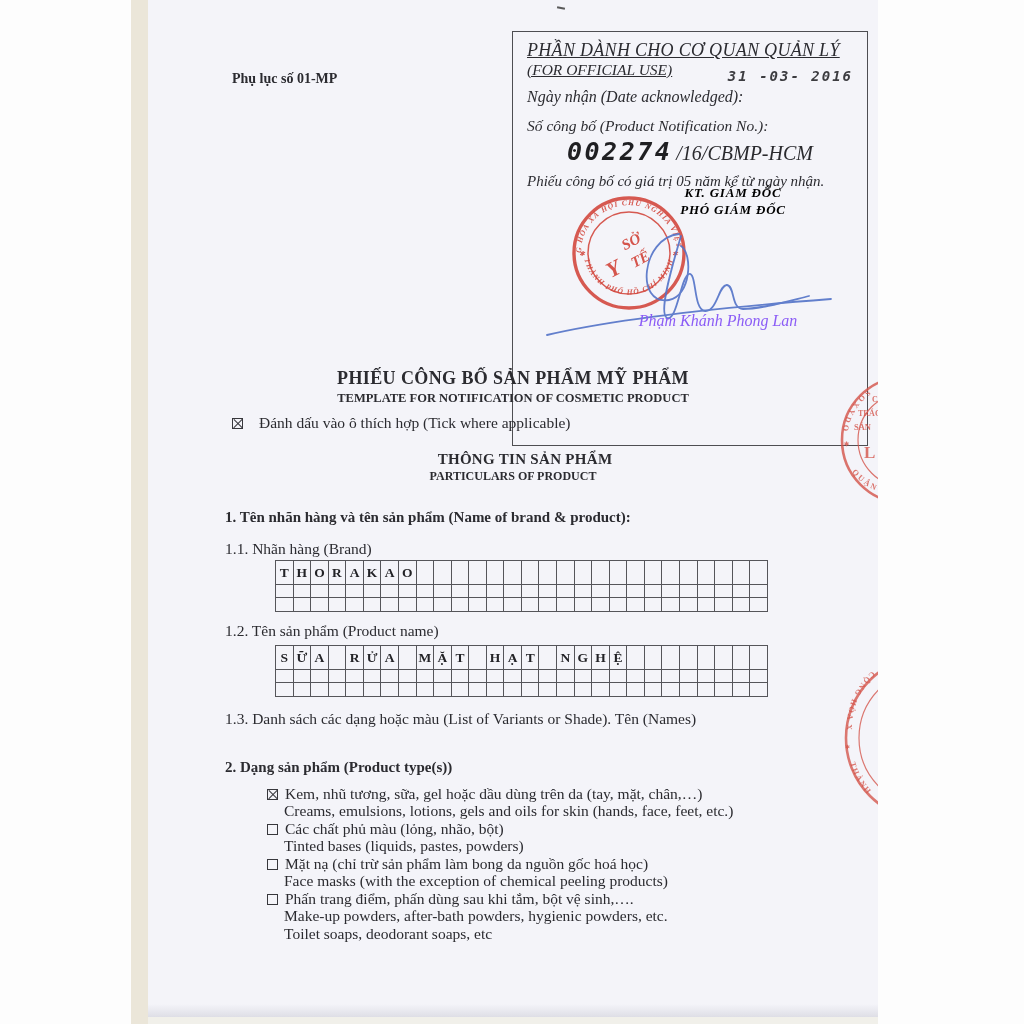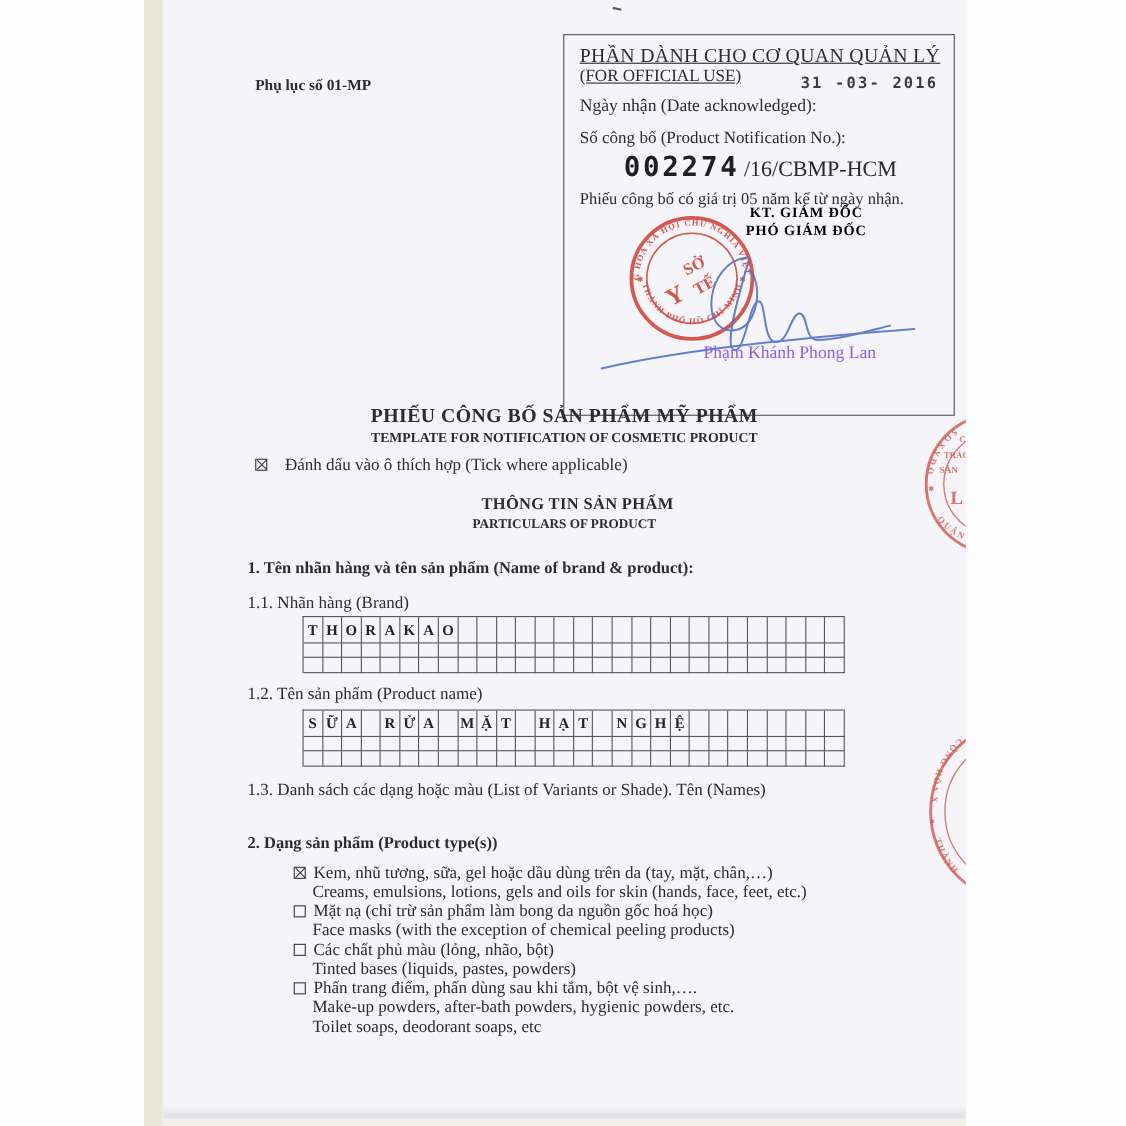--- a/index.html
+++ b/index.html
@@ -13,22 +13,22 @@
   .page-bottom-edge { position:absolute; left:0; top:1004px; width:730px; height:13px;
           background:linear-gradient(#f4f4f9,#dedee6); }
   .page-bottom-under { position:absolute; left:0; top:1017px; width:730px; height:7px;
           background:#f1f0ea; }
   .speck { position:absolute; left:409px; top:7px; width:8px; height:2px;
            background:#5a5a5a; transform:rotate(12deg); }
 
   .appendix { position:absolute; left:84px; top:71px; font-weight:bold; font-size:14px; }
 
   
-  .official-box { position:absolute; left:364px; top:31px; width:356px; height:347px;
-                  border:1.6px solid #4e4e52; padding:8px 12px 8px 14px; }
+  .official-box { position:absolute; left:364px; top:31px; width:356px; height:415px;
+                  border:1.6px solid #4e4e52; padding:8px 12px 8px 14px;font-style:italic; }
   .ob-title-vi { font-size:18px; letter-spacing:.3px; text-decoration:underline; }
   .ob-title-en { font-size:15.5px; text-decoration:underline; }
   .date-stamp { position:absolute; right:14px; top:36px;
                 font-family:"DejaVu Sans Mono",monospace; font-weight:bold;
                 font-size:14px; letter-spacing:2px; color:#3c3c40; }
   .ob-line1 { margin-top:9px; font-size:16px; }
   .ob-line2 { margin-top:11px; font-size:15.5px; }
   .ob-number { margin-top:2px; padding-left:40px; white-space:nowrap; }
   .ob-number .stamped { font-family:"DejaVu Sans Mono",monospace; font-weight:bold;
                         font-size:25px; letter-spacing:2.5px; color:#1f1f22; }
@@ -340,26 +340,26 @@
     </div>
   <div class="s1-variants-label">1.3. Danh sách các dạng hoặc màu (List of Variants or Shade). Tên (Names)</div>
 
   <div class="s2-heading">2. Dạng sản phẩm (Product type(s))</div>
   <div class="product-types" id="product-type-list">
       <div class="pt-item">
         <div class="pt-vi"><span class="cb checked"></span><span>Kem, nhũ tương, sữa, gel hoặc dầu dùng trên da (tay, mặt, chân,…)</span></div>
         <div class="pt-en">Creams, emulsions, lotions, gels and oils for skin (hands, face, feet, etc.)</div>
       </div>
       <div class="pt-item">
+        <div class="pt-vi"><span class="cb"></span><span>Các chất phủ màu (lỏng, nhão, bột)</span></div>
+        <div class="pt-en">Tinted bases (liquids, pastes, powders)</div>
+      </div>
+      <div class="pt-item">
         <div class="pt-vi"><span class="cb"></span><span>Mặt nạ (chỉ trừ sản phẩm làm bong da nguồn gốc hoá học)</span></div>
         <div class="pt-en">Face masks (with the exception of chemical peeling products)</div>
-      </div>
-      <div class="pt-item">
-        <div class="pt-vi"><span class="cb"></span><span>Các chất phủ màu (lỏng, nhão, bột)</span></div>
-        <div class="pt-en">Tinted bases (liquids, pastes, powders)</div>
       </div>
       <div class="pt-item">
         <div class="pt-vi"><span class="cb"></span><span>Phấn trang điểm, phấn dùng sau khi tắm, bột vệ sinh,….</span></div>
         <div class="pt-en">Make-up powders, after-bath powders, hygienic powders, etc.</div>
       </div>
       <div class="pt-item">
         <div class="pt-en">Toilet soaps, deodorant soaps, etc</div>
       </div>
     </div>
 

